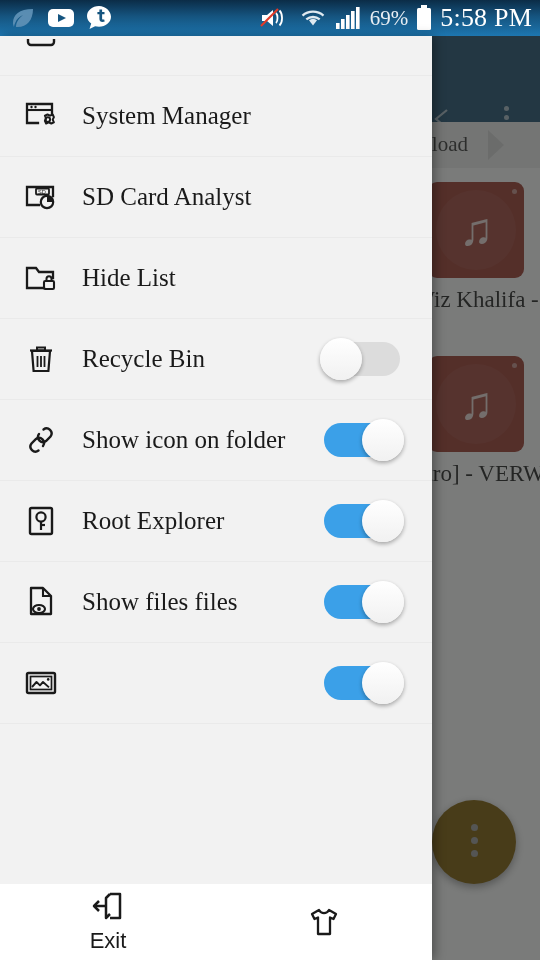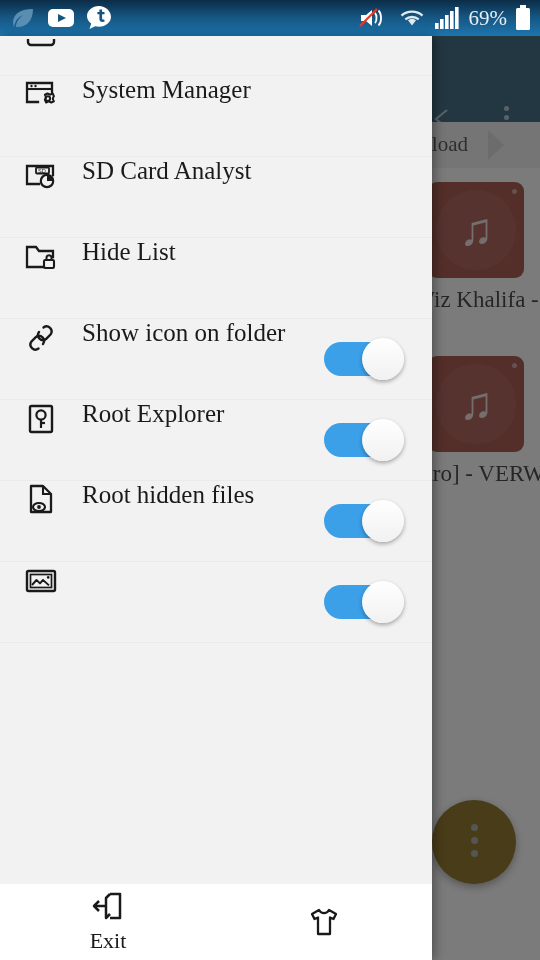--- a/index.html
+++ b/index.html
@@ -88,21 +88,21 @@
 
   
   #drawer {
     position:absolute; left:0; top:36px; width:432px; height:924px;
     background:#f2f2f2; z-index:60;
     box-shadow:3px 0 10px rgba(0,0,0,.35);
     display:flex; flex-direction:column;
   }
   #drawer-list { flex:1 1 auto; overflow:hidden; position:relative; }
   .drawer-row {
-    position:relative; height:81px; display:flex; align-items:flex-start;
+    position:relative; height:81px; display:flex; align-items:center;
     padding-left:22px; border-bottom:1px solid #eaeaea;
   }
   .drawer-row.partial { height:40px; align-items:flex-end; overflow:hidden; border-bottom:1px solid #eaeaea;}
   .row-icon { width:38px; min-width:38px; height:38px; display:flex; align-items:center; justify-content:center; }
   .row-label {
     margin-left:22px; font-size:25px; color:#1a1a1a;
     font-family:"Liberation Serif", serif; white-space:nowrap;
   }
   .row-toggle { position:absolute; right:32px; top:50%; transform:translateY(-50%); }
   .tgl { width:76px; height:34px; border-radius:17px; position:relative; }
@@ -118,21 +118,21 @@
 
   
   #drawer-toolbar {
     height:76px; background:#ffffff; display:flex; align-items:center;
     flex:0 0 auto;
   }
   .tb-item { flex:1 1 0; text-align:center; }
   .tb-icon { height:32px; display:flex; align-items:center; justify-content:center; }
   .tb-label {
     margin-top:6px; font-size:22px; color:#1a1a1a;
-    font-family:Liberation Serif, serif;
+    font-family:Liberation Sans, sans-serif;
   }
   svg { display:block; }
 </style>
 </head>
 <body>
 
 <div id="bg-app">
 
   <div id="bg-appbar">
     <div id="bg-back-icon">
@@ -229,20 +229,21 @@
         <rect x="21" y="1" width="3.6" height="22" fill="#ffffff"></rect>
       </svg>
     </span>
     <span class="battpct">69%</span>
     <span class="sbicon">
       <svg width="18" height="26" viewBox="0 0 18 26">
         <rect x="6" y="0" width="6" height="3" fill="#ffffff"></rect>
         <rect x="2" y="3" width="14" height="22" rx="1.5" fill="#ffffff"></rect>
       </svg>
     </span>
+    <span class="clock">5:58 PM</span>
   </div>
 </div>
 
 <div id="drawer">
   <div id="drawer-list">
 
     <div class="drawer-row partial">
       <div class="row-icon">
         <svg width="34" height="34" viewBox="0 0 34 34">
           <rect x="4" y="-14" width="26" height="20" rx="3" fill="none" stroke="#1a1a1a" stroke-width="2.4"></rect>
@@ -283,20 +284,36 @@
       <div class="row-icon">
         <svg width="34" height="34" viewBox="0 0 34 34">
           <path d="M3 27V7h9l3 4h14v6M3 27h17" fill="none" stroke="#1a1a1a" stroke-width="2.3" stroke-linecap="square"></path>
           <rect x="20" y="20" width="10" height="8" rx="1.2" fill="none" stroke="#1a1a1a" stroke-width="2.1"></rect>
           <path d="M22.5 20v-2.2a2.5 2.5 0 015 0V20" fill="none" stroke="#1a1a1a" stroke-width="2"></path>
         </svg>
       </div>
       <div class="row-label">Hide List</div>
     </div>
 
+    <div class="drawer-row">
+      <div class="row-icon">
+        <svg width="34" height="34" viewBox="0 0 34 34">
+          <path d="M8 9h18l-1.6 20H9.6z" fill="none" stroke="#1a1a1a" stroke-width="2.2"></path>
+          <path d="M6 8.5h22" stroke="#1a1a1a" stroke-width="2.2"></path>
+          <path d="M13 5.5h8v3h-8z" fill="none" stroke="#1a1a1a" stroke-width="2"></path>
+          <path d="M13.5 14v11M17 14v11M20.5 14v11" stroke="#1a1a1a" stroke-width="1.8"></path>
+        </svg>
+      </div>
+      <div class="row-label">Recycle Bin</div>
+      <div class="row-toggle">
+        <div class="tgl off">
+            <div class="knob"></div>
+          </div>
+      </div>
+    </div>
 
     <div class="drawer-row">
       <div class="row-icon">
         <svg width="34" height="34" viewBox="0 0 34 34">
           <path d="M19.5 6.5a5 5 0 017 7l-4.5 4.5a5 5 0 01-7-7" fill="none" stroke="#1a1a1a" stroke-width="2.4" stroke-linecap="round"></path>
           <path d="M14.5 27.5a5 5 0 01-7-7l4.5-4.5a5 5 0 017 7" fill="none" stroke="#1a1a1a" stroke-width="2.4" stroke-linecap="round"></path>
         </svg>
       </div>
       <div class="row-label">Show icon on folder</div>
       <div class="row-toggle">
@@ -326,21 +343,21 @@
 
     <div class="drawer-row">
       <div class="row-icon">
         <svg width="34" height="34" viewBox="0 0 34 34">
           <path d="M7 3h12l8 8v18H7z" fill="none" stroke="#1a1a1a" stroke-width="2.3" stroke-linejoin="round"></path>
           <path d="M19 3v8h8" fill="none" stroke="#1a1a1a" stroke-width="2.1"></path>
           <ellipse cx="15" cy="24" rx="6" ry="4" fill="none" stroke="#1a1a1a" stroke-width="2.1"></ellipse>
           <circle cx="15" cy="24" r="1.9" fill="#1a1a1a"></circle>
         </svg>
       </div>
-      <div class="row-label">Root hidden files</div>
+      <div class="row-label">Show files files</div>
       <div class="row-toggle">
         <div class="tgl on">
             <div class="knob"></div>
           </div>
       </div>
     </div>
 
     <div class="drawer-row">
       <div class="row-icon">
         <svg width="34" height="34" viewBox="0 0 34 34">

